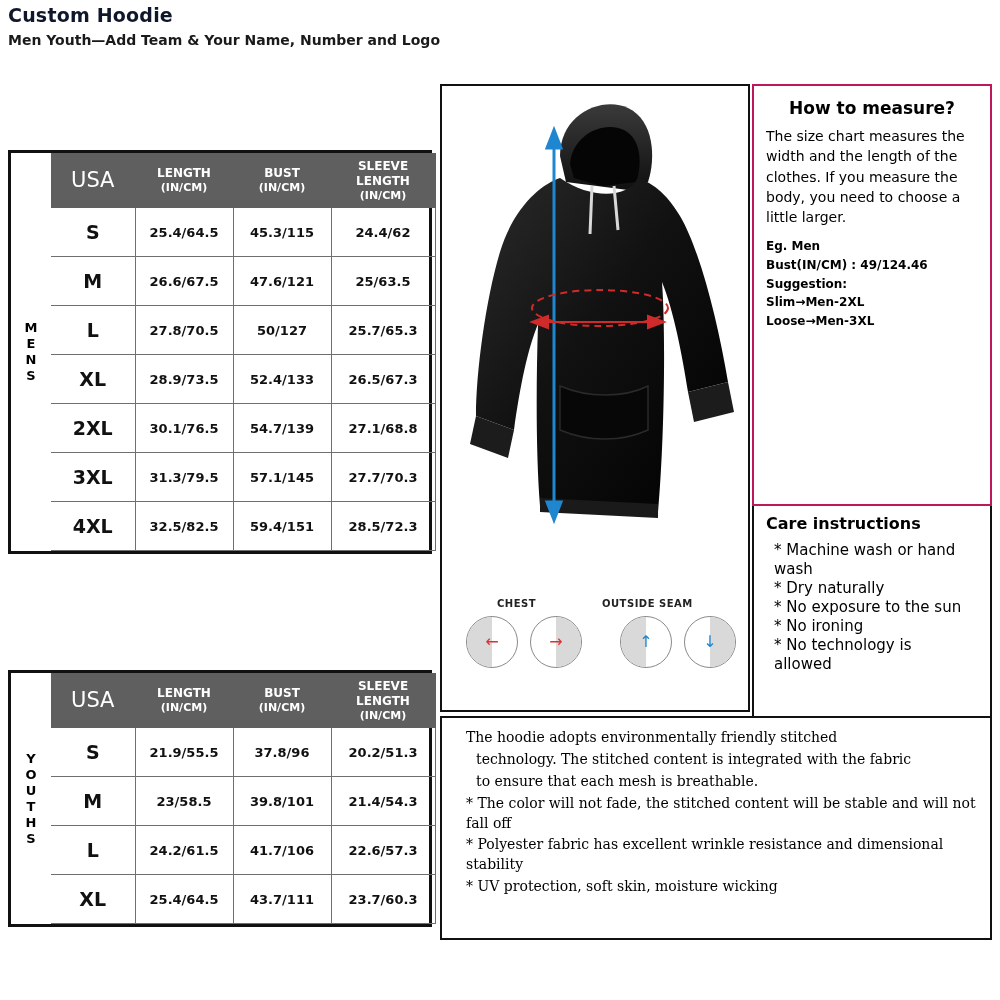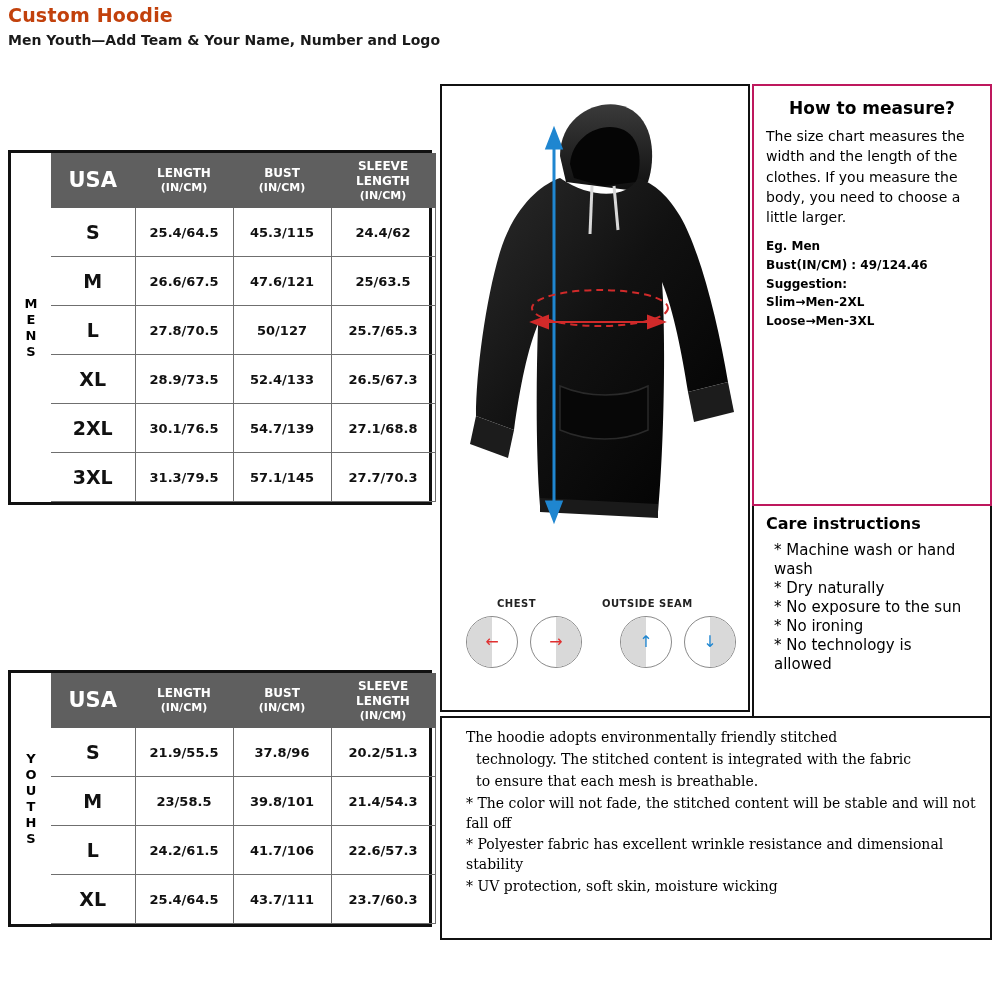--- a/index.html
+++ b/index.html
@@ -10,21 +10,21 @@
     font-family: "DejaVu Sans", sans-serif;
     color: #000;
     overflow: hidden;
   }
   .page { position: relative; width: 1000px; height: 1000px; }
 
   
   .header { position: absolute; left: 8px; top: 4px; }
   .header .title {
     font-size: 19px; font-weight: bold; letter-spacing: .2px;
-    margin: 0 0 6px 0; color: #c2410c;
+    margin: 0 0 6px 0; color: #0f172a;
   }
   .header .subtitle {
     font-size: 14px; font-weight: bold; color: #1a1a1a; margin: 0;
   }
 
   
   .size-block { position: absolute; }
   #mens-block { left: 8px; top: 150px; width: 424px; }
   #youths-block { left: 8px; top: 670px; width: 424px; }
 
@@ -61,21 +61,21 @@
   }
   table.size thead th {
     background: #5f5f5f;
     color: #fff;
     border: 1px solid #5f5f5f;
     height: 54px;
     font-size: 12px;
     line-height: 1.25;
   }
   table.size thead th.usa {
-    font-size: 21px; font-weight: bold;
+    font-size: 21px; font-weight: normal;
   }
   table.size td.size-col {
     font-size: 19px;
     font-weight: bold;
     border-left: none;
   }
   table.size thead th:first-child { border-left: none; }
   table.size col.c1 { width: 84px; }
   table.size col.c2 { width: 98px; }
   table.size col.c3 { width: 98px; }
@@ -219,20 +219,26 @@
             <td class="size-col">2XL</td>
             <td>30.1/76.5</td>
             <td>54.7/139</td>
             <td>27.1/68.8</td>
           </tr>
           <tr>
             <td class="size-col">3XL</td>
             <td>31.3/79.5</td>
             <td>57.1/145</td>
             <td>27.7/70.3</td>
+          </tr>
+          <tr>
+            <td class="size-col">4XL</td>
+            <td>32.5/82.5</td>
+            <td>59.4/151</td>
+            <td>28.5/72.3</td>
           </tr>
         </tbody>
       </table>
     </div>
   </div>
 
   <div class="size-block" id="youths-block">
     <div class="block-frame">
       <div class="side-label">YOUTHS</div>
       <table class="size">

